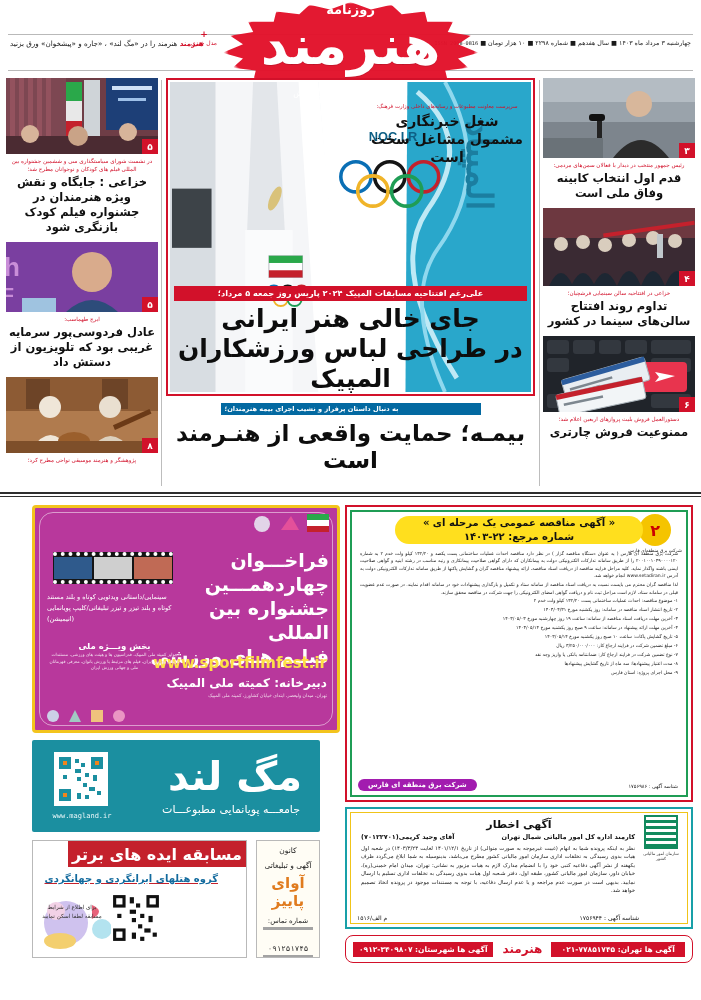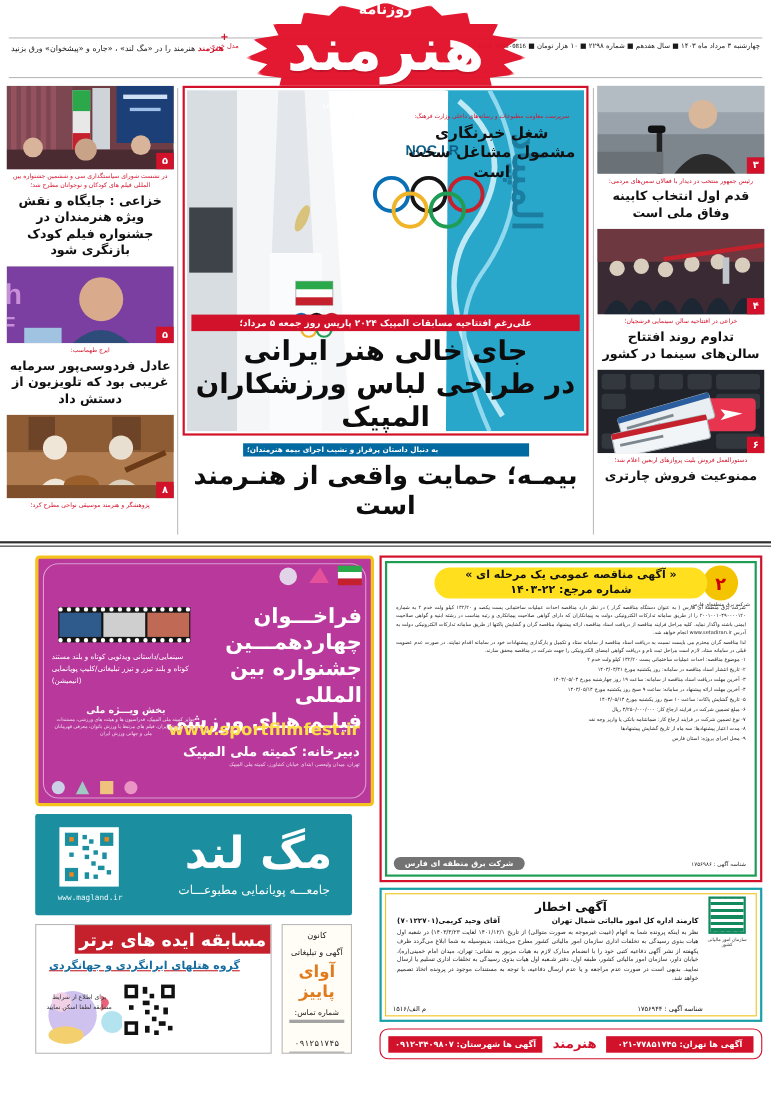--- a/index.html
+++ b/index.html
@@ -230,21 +230,21 @@
     color:#c00; font-weight:bold; font-size:16px; display:flex; align-items:center; justify-content:center;
   }
   .tender-logo .nm { font-size:4.6px; color:#222; margin-top:2px; }
   .tender-body {
     margin-top:6px; font-size:4.6px; line-height:7.4px; color:#1a1a1a;
     text-align:justify; direction:rtl; padding:0 4px;
   }
   .tender-body p { margin-bottom:1.5px; }
   .tender-foot { position:absolute; left:6px; bottom:4px; }
   .tender-stamp {
-    background:#737373; color:#fff; font-size:7px; font-weight:bold;
+    background:#a21caf; color:#fff; font-size:7px; font-weight:bold;
     border-radius:9px; padding:2px 10px;
   }
   .tender-code { position:absolute; right:8px; bottom:6px; font-size:5px; color:#222; }
 
   
   .ad-warn {
     position:absolute; right:8px; top:305px; width:348px; height:122px;
     border:2px solid #18a0a8; background:#fff; padding:3px; overflow:hidden;
   }
   .warn-inner { border:1px solid #f0c419; height:100%; position:relative; padding:4px; }

